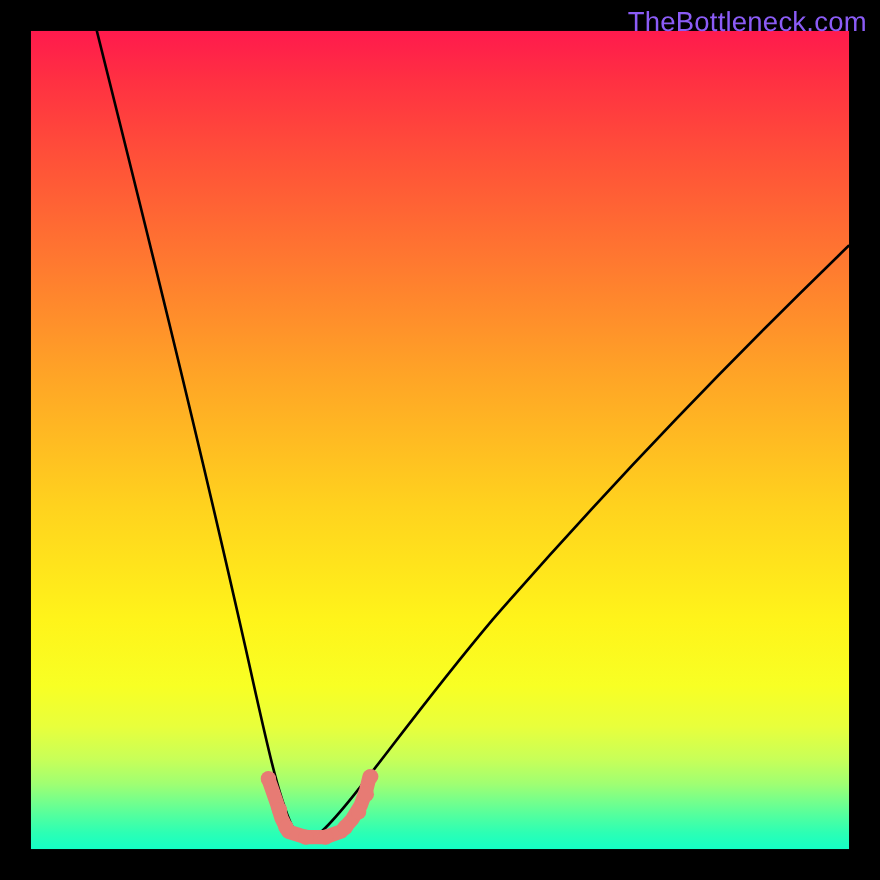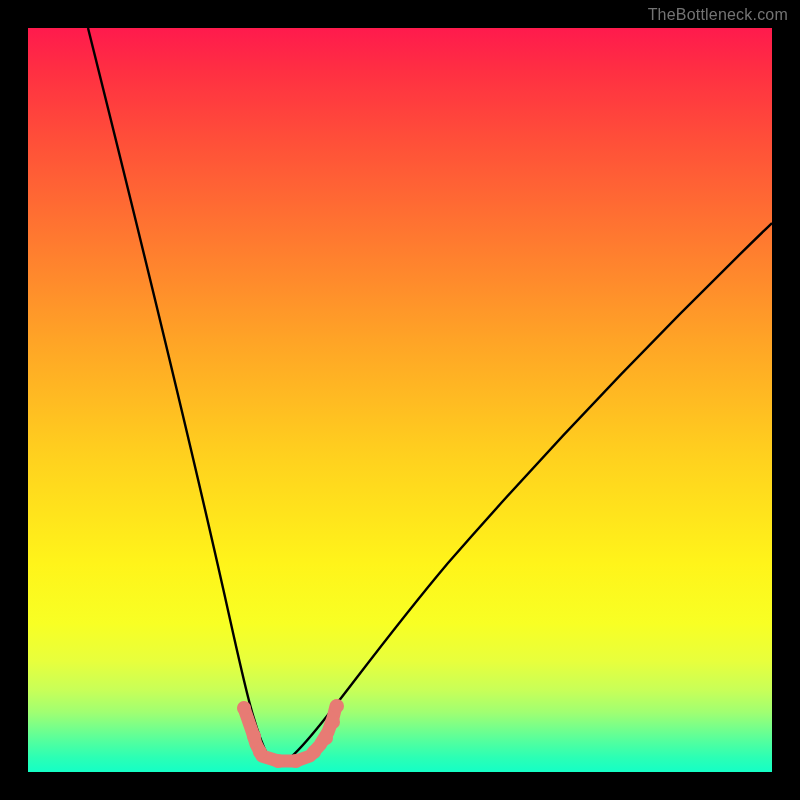--- a/index.html
+++ b/index.html
@@ -47,22 +47,22 @@
       #78ff8a 94%,
       #50ffa0 96%,
       #2cffb4 98%,
       #14ffc6 100%
     );
   }
   .watermark {
     position: absolute;
     top: 6px;
     right: 12px;
-    color: #737373;
-    font-size: 16px;
+    color: #8b5cf6;
+    font-size: 25px;
     letter-spacing: 0.2px;
     font-weight: 400;
   }
   svg.curves {
     position: absolute;
     inset: 0;
   }
 </style>
 </head>
 <body>

